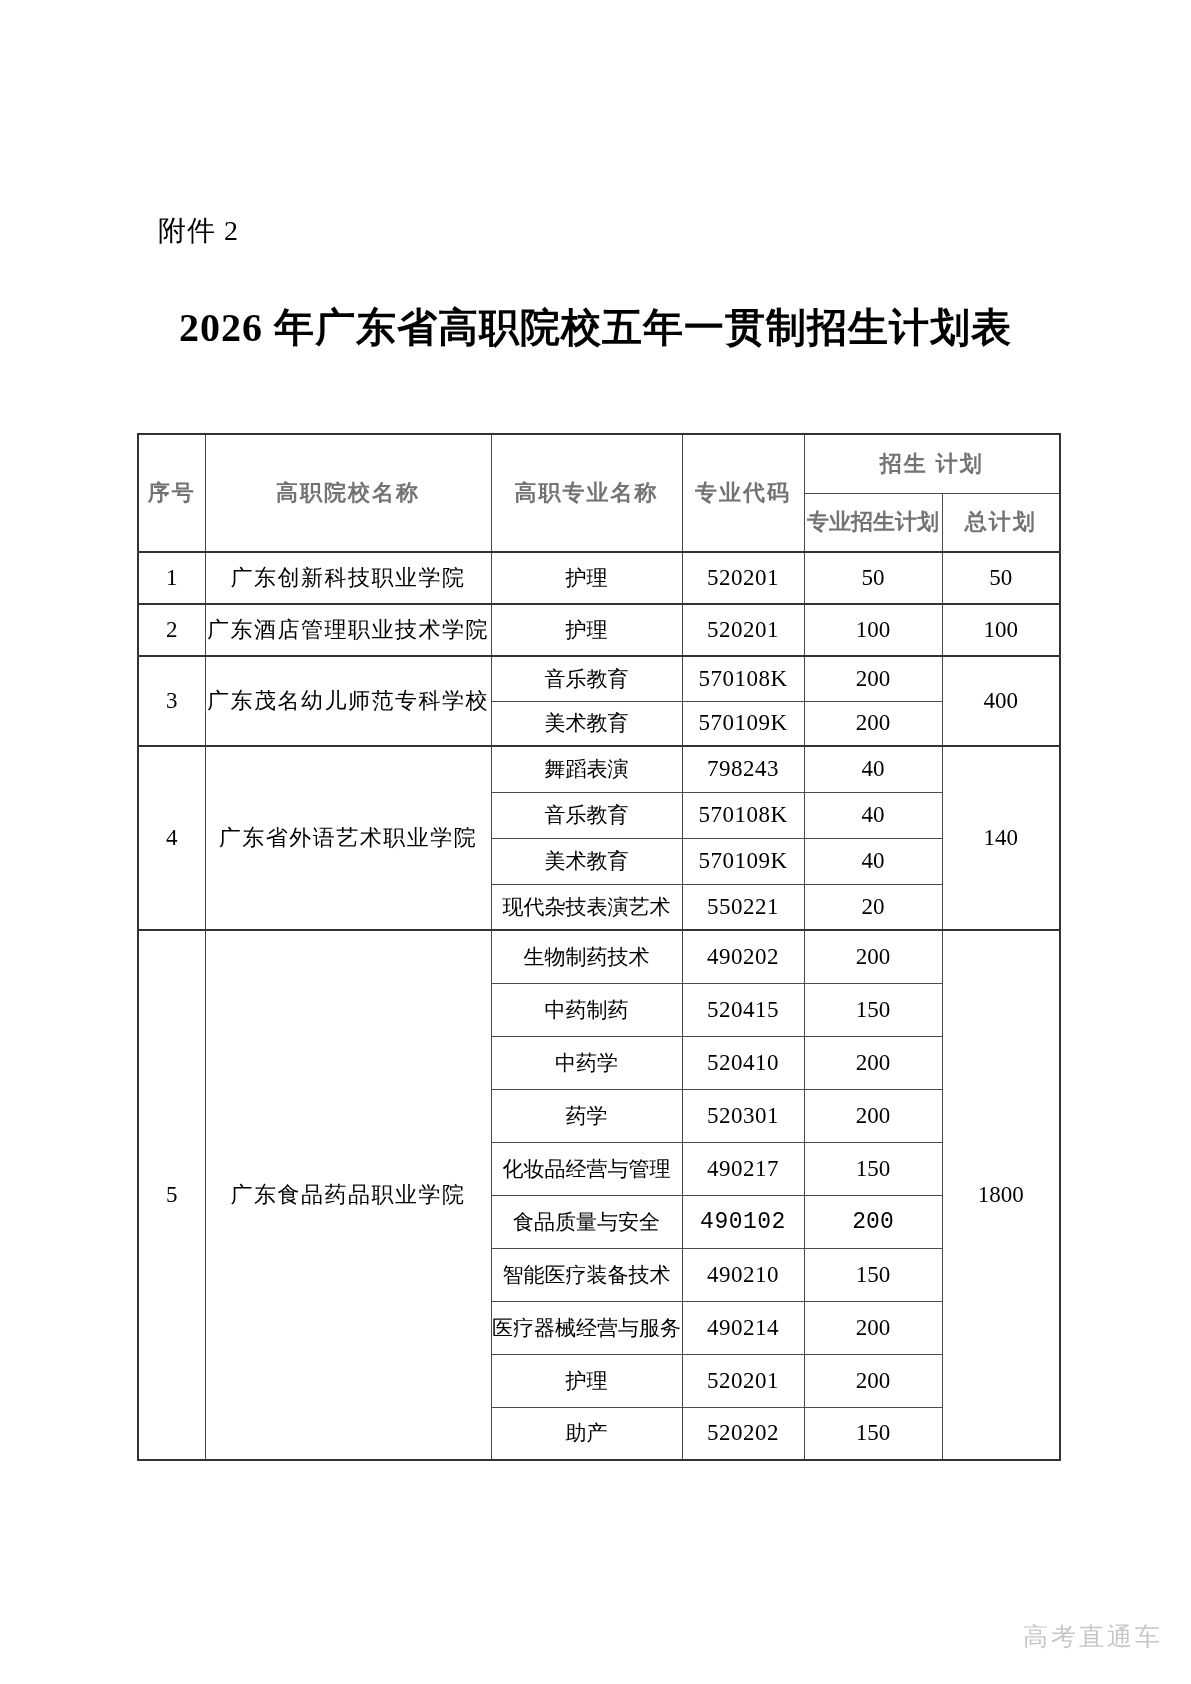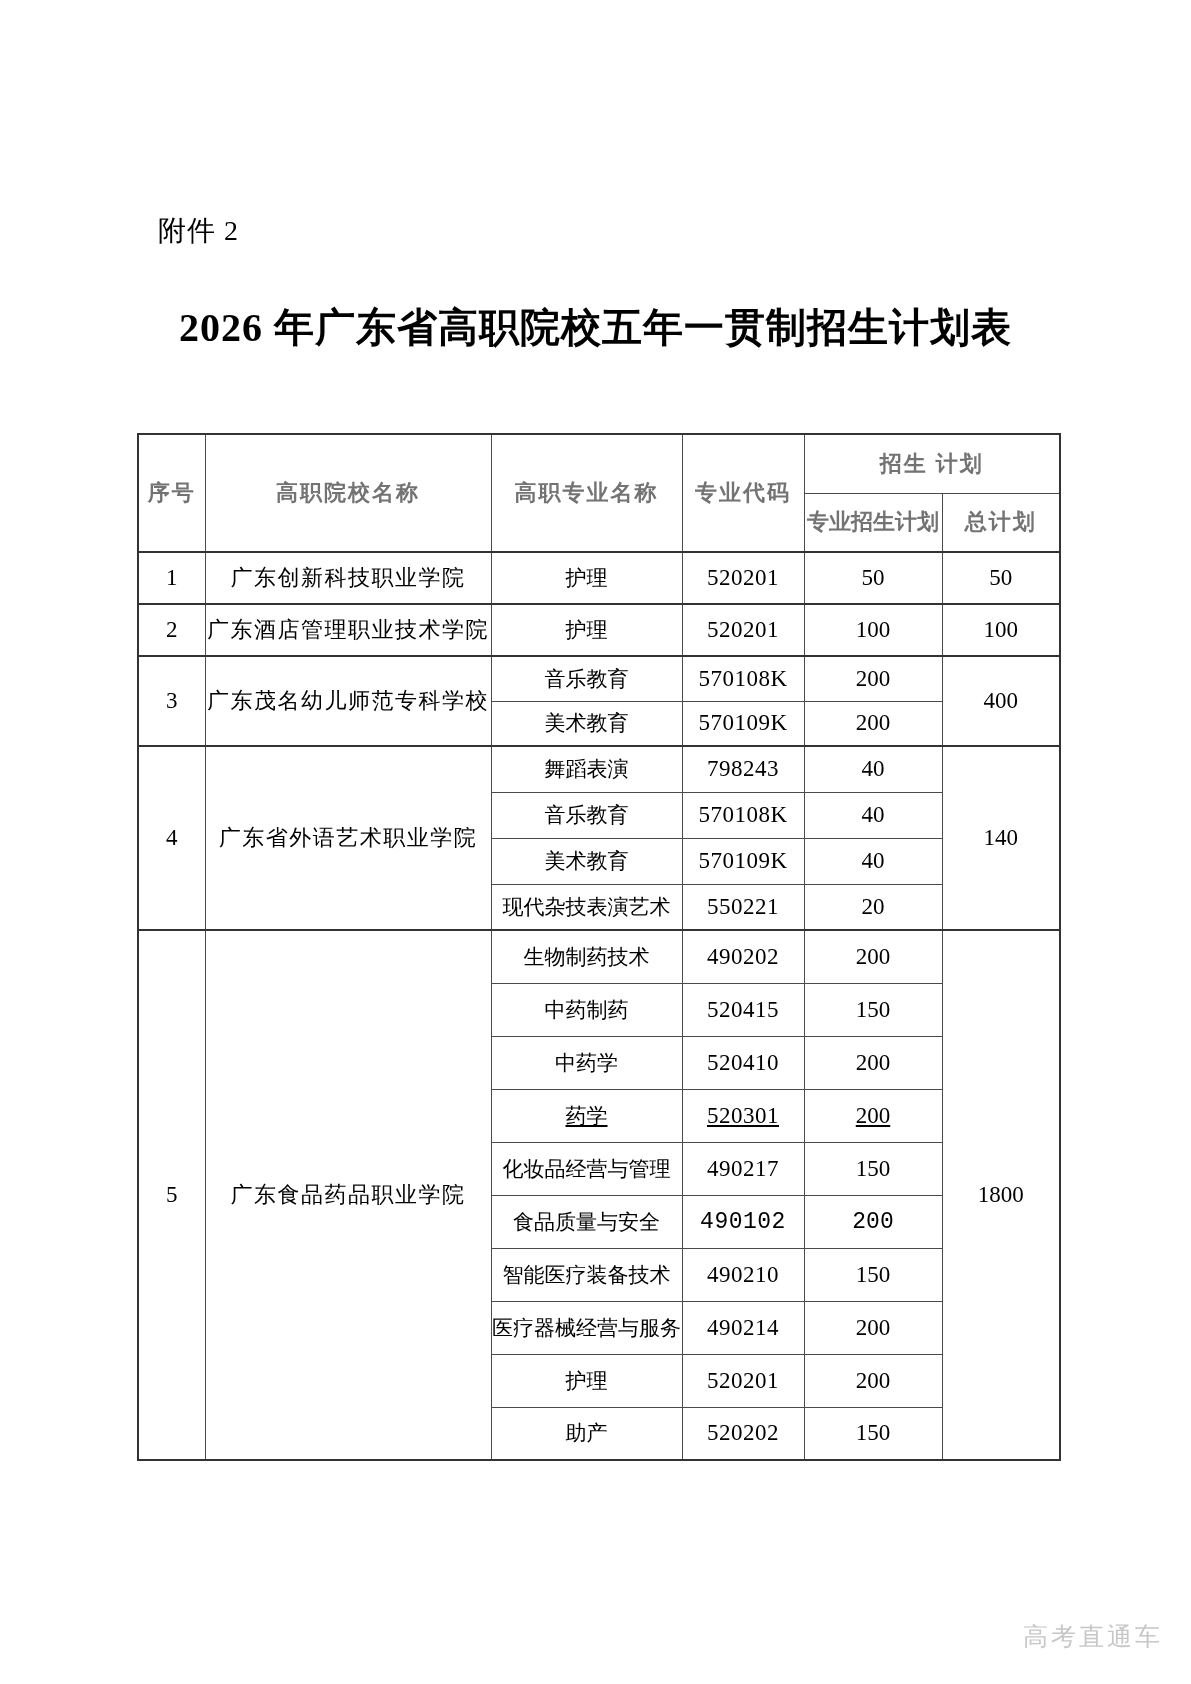--- a/index.html
+++ b/index.html
@@ -181,21 +181,21 @@
         <tr style="height: 53px;">
           <td class="major-cell">中药制药</td>
           <td class="code-cell">520415</td>
           <td class="plan-cell">150</td>
         </tr>
         <tr style="height: 53px; padding-left: 43px;">
           <td class="major-cell">中药学</td>
           <td class="code-cell">520410</td>
           <td class="plan-cell">200</td>
         </tr>
-        <tr style="height: 53px; text-decoration: underline;">
+        <tr style="height: 53px;">
           <td class="major-cell">药学</td>
           <td class="code-cell">520301</td>
           <td class="plan-cell">200</td>
         </tr>
         <tr style="height: 53px;">
           <td class="major-cell">化妆品经营与管理</td>
           <td class="code-cell">490217</td>
           <td class="plan-cell">150</td>
         </tr>
         <tr style="height: 53px; font-family: Liberation Mono, monospace;">

